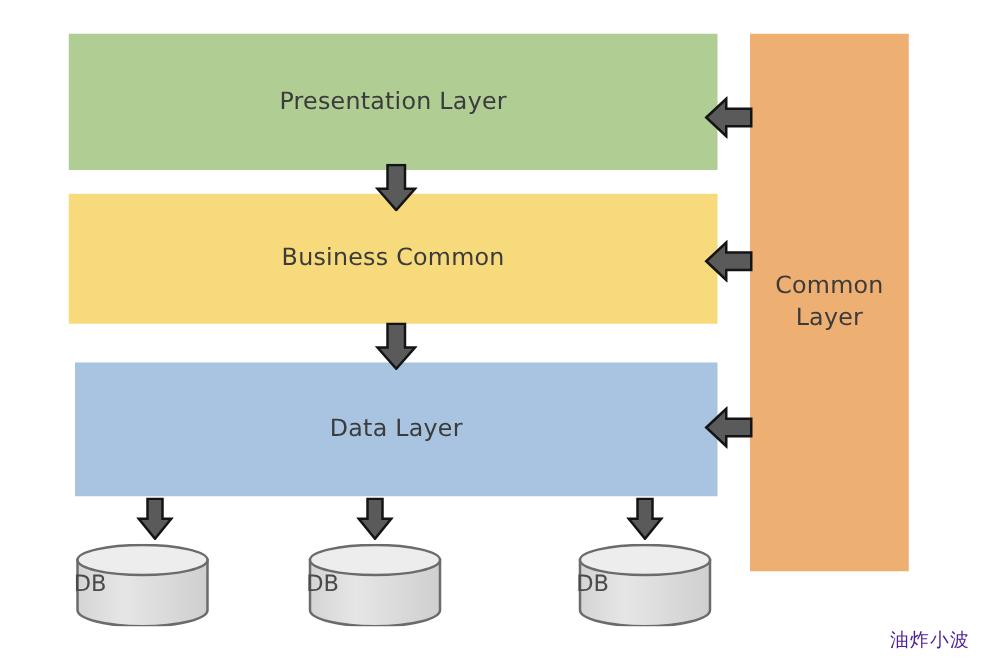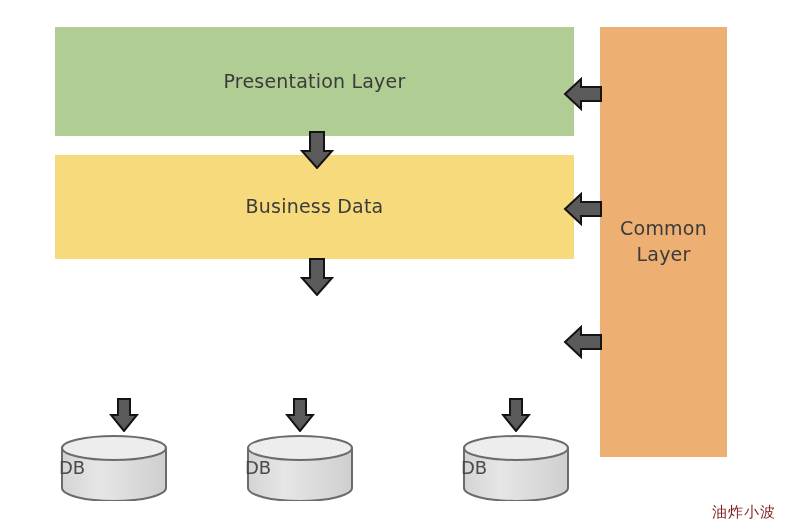--- a/index.html
+++ b/index.html
@@ -92,37 +92,40 @@
   #db-2 { left: 245px; top: 435px; }
   #db-3 { left: 461px; top: 435px; }
 
   
   #watermark {
     position: absolute;
     right: 14px;
     bottom: 8px;
     font-family: "DejaVu Sans", sans-serif;
     font-size: 15px;
-    color: #7f1d1d;
+    color: #4c1d95;
     letter-spacing: 1px;
   }
 </style>
 </head>
 <body>
 
 <div id="canvas">
 
   <div class="layer-box" id="presentation-layer" style="background:#b0cd94;">
     <span class="layer-label">Presentation Layer</span>
   </div>
 
   <div class="layer-box" id="business-layer" style="background:#f6da7c;">
-    <span class="layer-label">Business Data</span>
-  </div>
-
+    <span class="layer-label">Business Common</span>
+  </div>
+
+  <div class="layer-box" id="data-layer" style="background:#a8c4e0;">
+    <span class="layer-label">Data Layer</span>
+  </div>
 
   <div class="layer-box" id="common-layer" style="background:#eeaf72;">
     <span class="layer-label">Common
 Layer</span>
   </div>
 
   <svg class="arrow-down" style="left:300px; top:131px;" viewBox="0 0 34 38">
     <polygon points="10,1 24,1 24,20 32,20 17,37 2,20 10,20" fill="#5a5a5a" stroke="#141414" stroke-width="2" stroke-linejoin="miter"></polygon>
   </svg>
 

